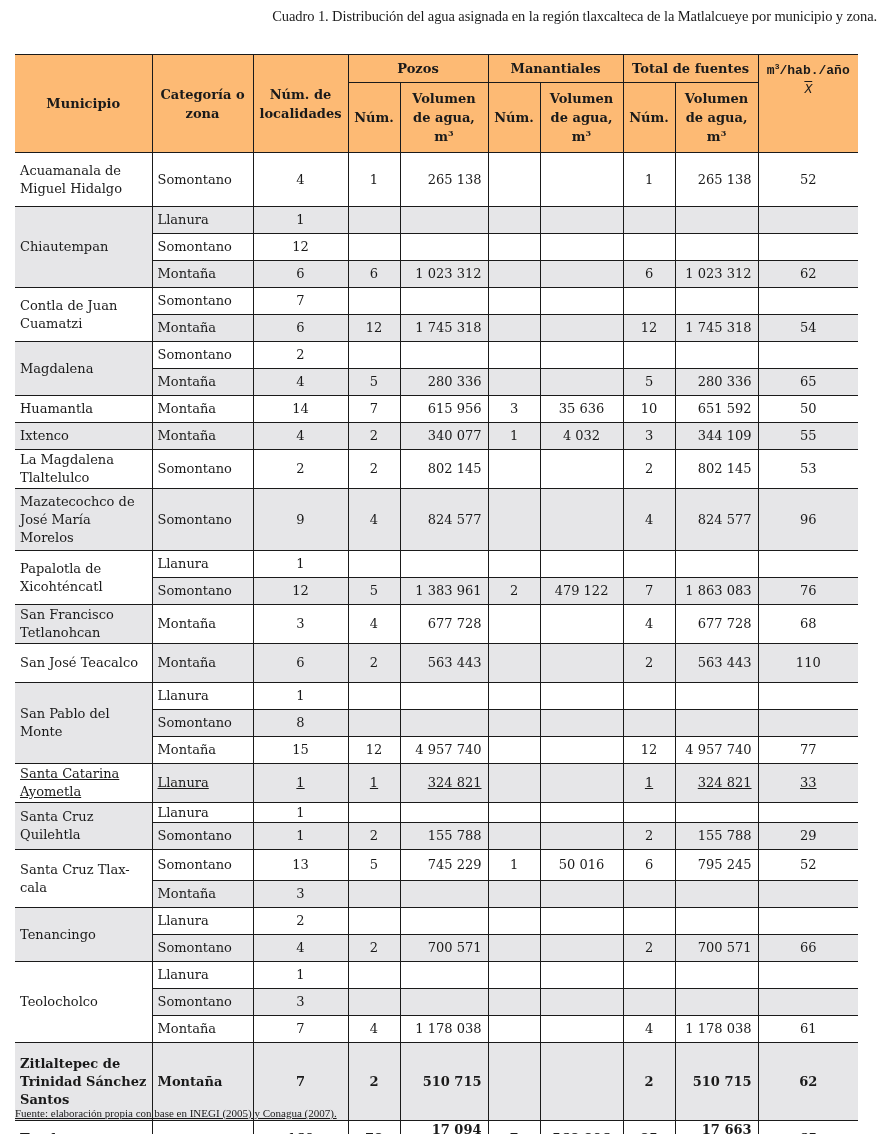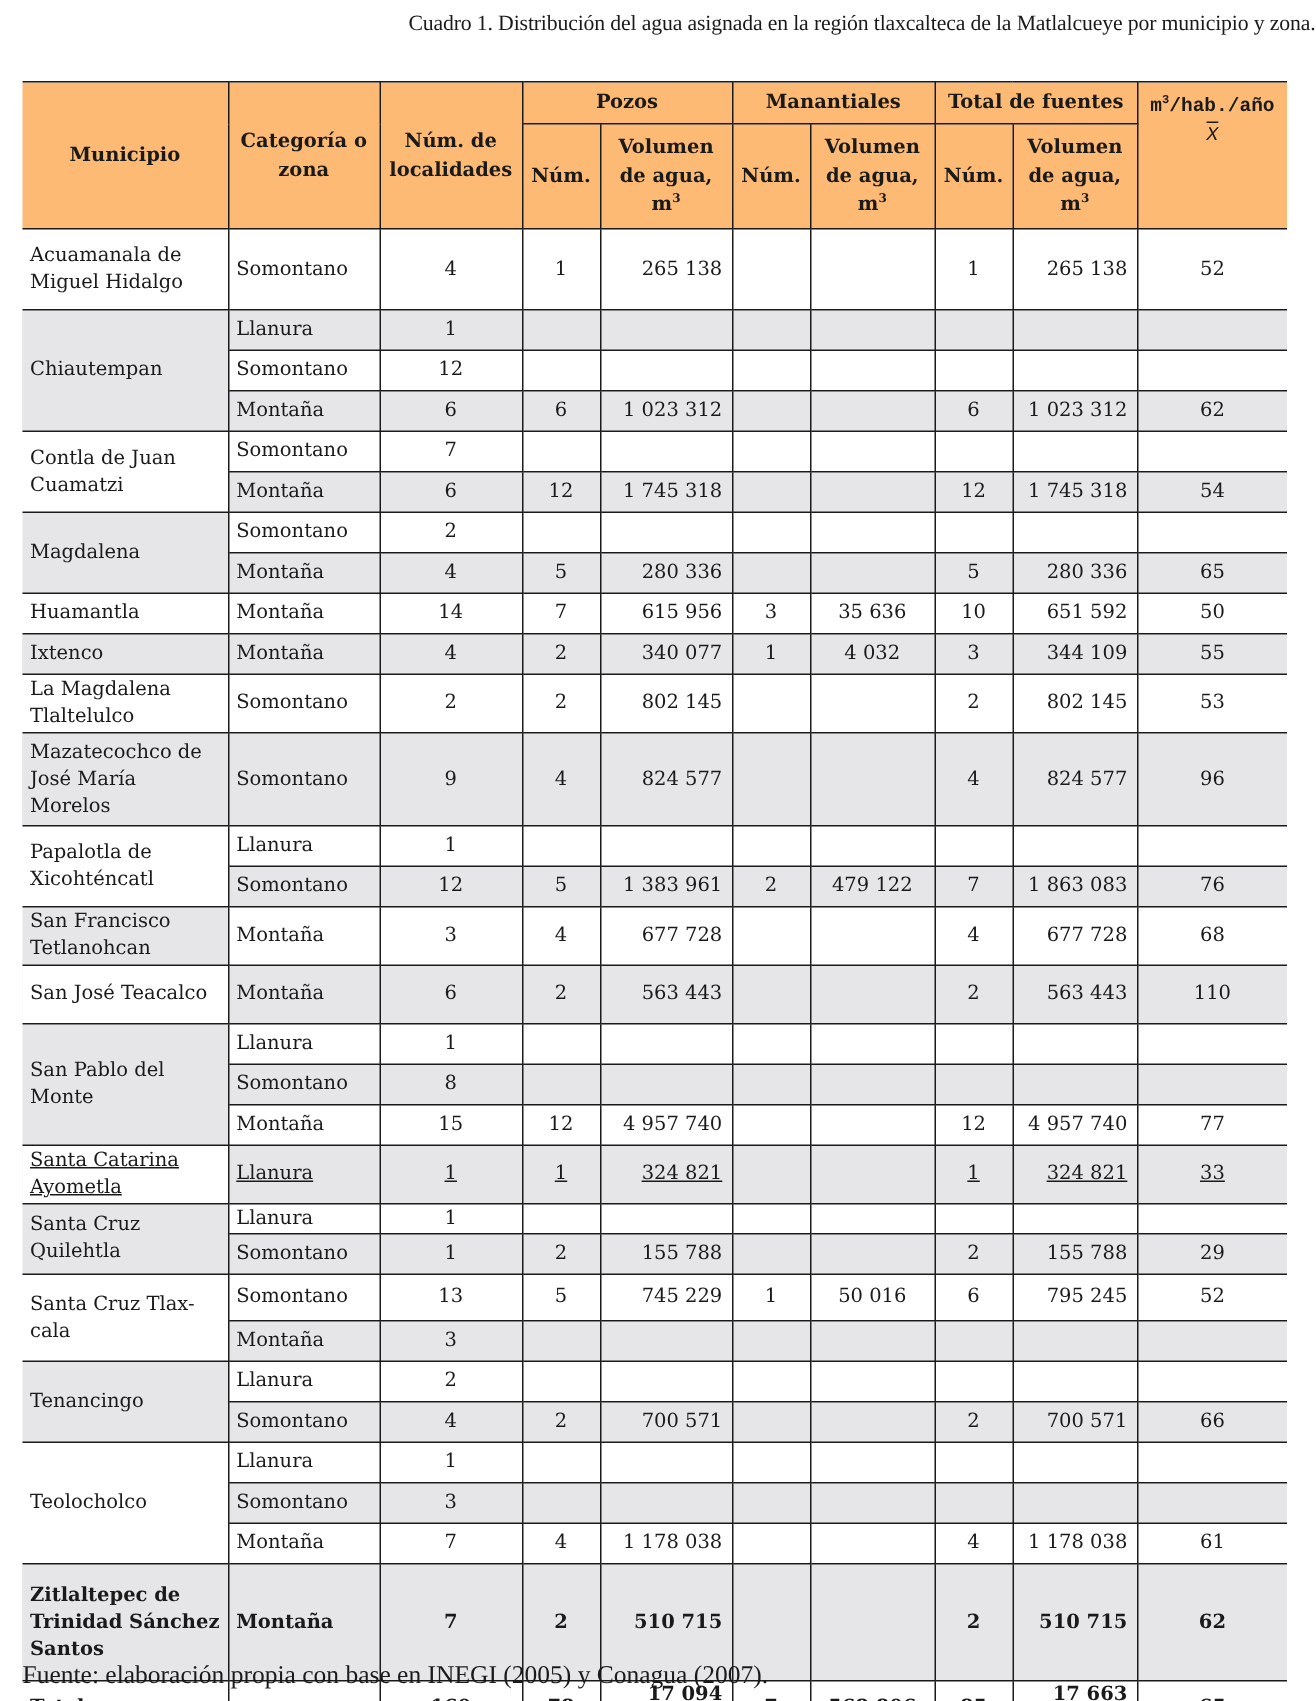--- a/index.html
+++ b/index.html
@@ -12,21 +12,21 @@
   table.main th { background:#fdba74; font-weight:bold; text-align:center; font-size:13px; line-height:19px; }
   .g { background:#e6e6e8; }
   .w { background:#ffffff; }
   .c { text-align:center; }
   .r { text-align:right; padding-right:6px !important; }
   .l { text-align:left; }
   .muni { padding-left:5px !important; line-height:19px; }
   .tot td { font-weight:bold; height:25px; }
   sup { font-size:8px; line-height:0; }
   .xbar { text-decoration:overline; }
-  .footer { position:absolute; top:1107px; left:15px; font-family:"Liberation Serif", serif; font-size:17px; }
+  .footer { position:absolute; top:1107px; left:15px; font-family:"Liberation Serif", serif; font-size:11px;text-decoration:underline; }
   .top-rule { border-top:1.5px solid #1a1a1a !important; }
 </style>
 </head>
 <body>
 
 <div class="caption">Cuadro 1. Distribución del agua asignada en la región tlaxcalteca de la Matlalcueye por municipio y zona.</div>
 
 <table class="main">
   <colgroup>
     <col style="width:137px">

